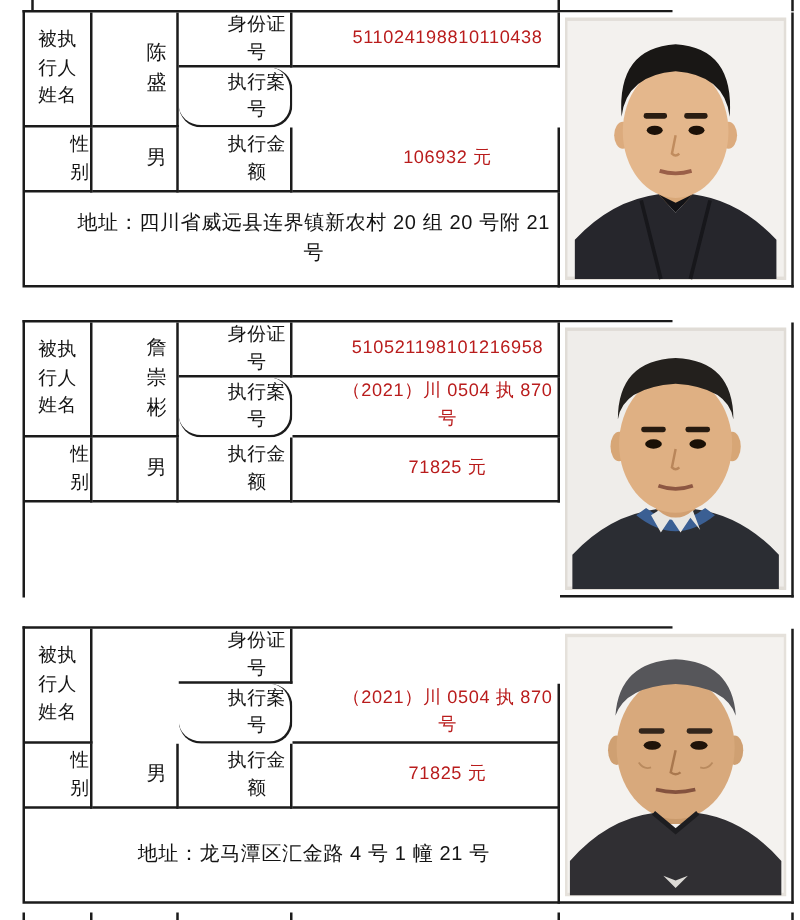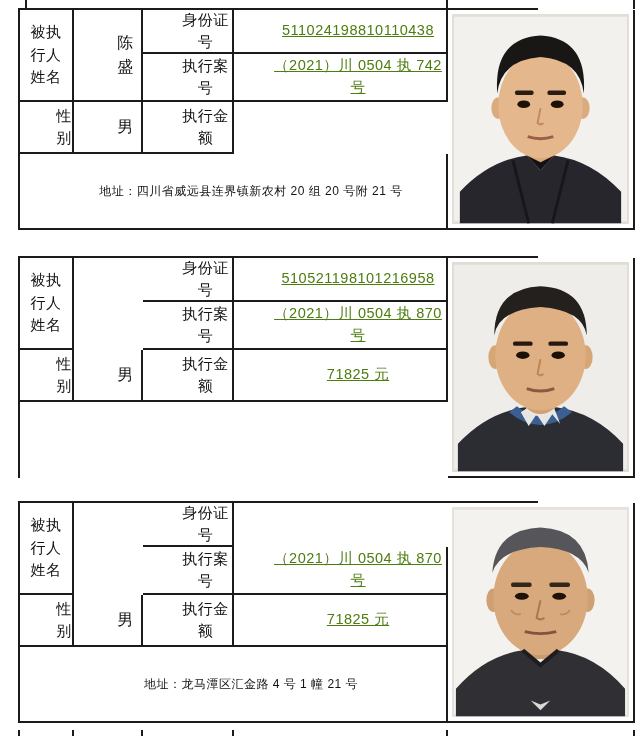--- a/index.html
+++ b/index.html
@@ -21,52 +21,52 @@
     border-right:2px solid #1b1b1b;
     border-bottom:2px solid #1b1b1b;
     display:flex; align-items:center; justify-content:center;
     text-align:center; color:#141414; font-size:15px;
     letter-spacing:0.5px; line-height:1.5; overflow:hidden;padding-left:36px;
   }
   .c-name-label   { grid-area:1/1/3/2; padding:0 3px; word-break:break-all; }
   .c-name         { grid-area:1/2/3/3; font-size:16px; }
   .c-id-label     { grid-area:1/3/2/4; }
   .c-id           { grid-area:1/4/2/5; }
-  .c-case-label   { grid-area:2/3/3/4; }
+  .c-case-label   { grid-area:2/3/3/4;border-radius:18px; }
   .c-case         { grid-area:2/4/3/5; }
   .c-gender-label { grid-area:3/1/4/2; }
   .c-gender       { grid-area:3/2/4/3; font-size:16px; }
   .c-amount-label { grid-area:3/3/4/4; }
   .c-amount       { grid-area:3/4/4/5; }
-  .c-address      { grid-area:4/1/5/5; font-size:12px; }
+  .c-address      { grid-area:4/1/5/5; font-size:16px; }
   .c-photo        { grid-area:1/5/5/6; padding:4px; background:#ffffff; }
-  .value          { color:#4d7c0f; font-size:14.5px;text-decoration:underline; }
+  .value          { color:#b91c1c; font-size:14.5px; }
   .c-photo svg    { width:100%; height:100%; display:block; }
   
   .stub { position:absolute; width:2px; background:#1b1b1b; }
   .stub-top { top:0; height:9px; }
   .stub-bottom { top:730px; height:6px; }
 </style>
 </head>
 <body>
 
 <div class="stub stub-top" style="left:25px"></div>
 <div class="stub stub-top" style="left:446px"></div>
 <div class="stub stub-top" style="left:633px"></div>
 
 <div class="record" style="top:8px">
   <div class="cell c-name-label">被执行人姓名</div>
   <div class="cell c-name">陈盛</div>
   <div class="cell c-id-label">身份证号</div>
   <div class="cell c-id value">511024198810110438</div>
   <div class="cell c-case-label">执行案号</div>
-  <div class="cell c-case value">（2021）川 0504 执 742 号</div>
   <div class="cell c-gender-label">性别</div>
   <div class="cell c-gender">男</div>
   <div class="cell c-amount-label">执行金额</div>
+  <div class="cell c-amount value">106932 元</div>
   <div class="cell c-address">地址：四川省威远县连界镇新农村 20 组 20 号附 21 号</div>
   <div class="cell c-photo" aria-label="id-photo-man-dark-suit">
     <svg viewBox="0 0 180 212">
       <rect x="0" y="0" width="180" height="212" fill="#f3f1ee"></rect>
       <rect x="0" y="0" width="180" height="212" fill="none" stroke="#e2ded8" stroke-width="4"></rect>
       <rect x="76" y="120" width="28" height="32" fill="#d9a878"></rect>
       <ellipse cx="47" cy="95" rx="7" ry="11" fill="#dcab7d"></ellipse>
       <ellipse cx="133" cy="95" rx="7" ry="11" fill="#dcab7d"></ellipse>
       <ellipse cx="90" cy="92" rx="43" ry="54" fill="#e4b78c"></ellipse>
       <path d="M46,80 Q42,24 90,21 Q138,24 134,80 Q130,46 90,43 Q50,46 46,80 Z" fill="#191715"></path>
@@ -78,20 +78,21 @@
       <path d="M77,124 Q90,128 103,124" fill="none" stroke="#9a5f48" stroke-width="3"></path>
       <path d="M8,212 L8,180 Q38,148 76,143 L90,158 L104,143 Q142,148 172,180 L172,212 Z" fill="#26262c"></path>
       <path d="M76,143 L90,158 L104,143 L90,150 Z" fill="#121216"></path>
       <path d="M62,148 L78,212 M118,148 L102,212" stroke="#17171b" stroke-width="3" fill="none"></path>
     </svg>
   </div>
 </div>
 
 <div class="record" style="top:256px">
   <div class="cell c-name-label">被执行人姓名</div>
+  <div class="cell c-name">詹崇彬</div>
   <div class="cell c-id-label">身份证号</div>
   <div class="cell c-id value">510521198101216958</div>
   <div class="cell c-case-label">执行案号</div>
   <div class="cell c-case value">（2021）川 0504 执 870 号</div>
   <div class="cell c-gender-label">性别</div>
   <div class="cell c-gender">男</div>
   <div class="cell c-amount-label">执行金额</div>
   <div class="cell c-amount value">71825 元</div>
   <div class="cell c-photo" aria-label="id-photo-man-buzzcut-sweater">
     <svg viewBox="0 0 180 212">

